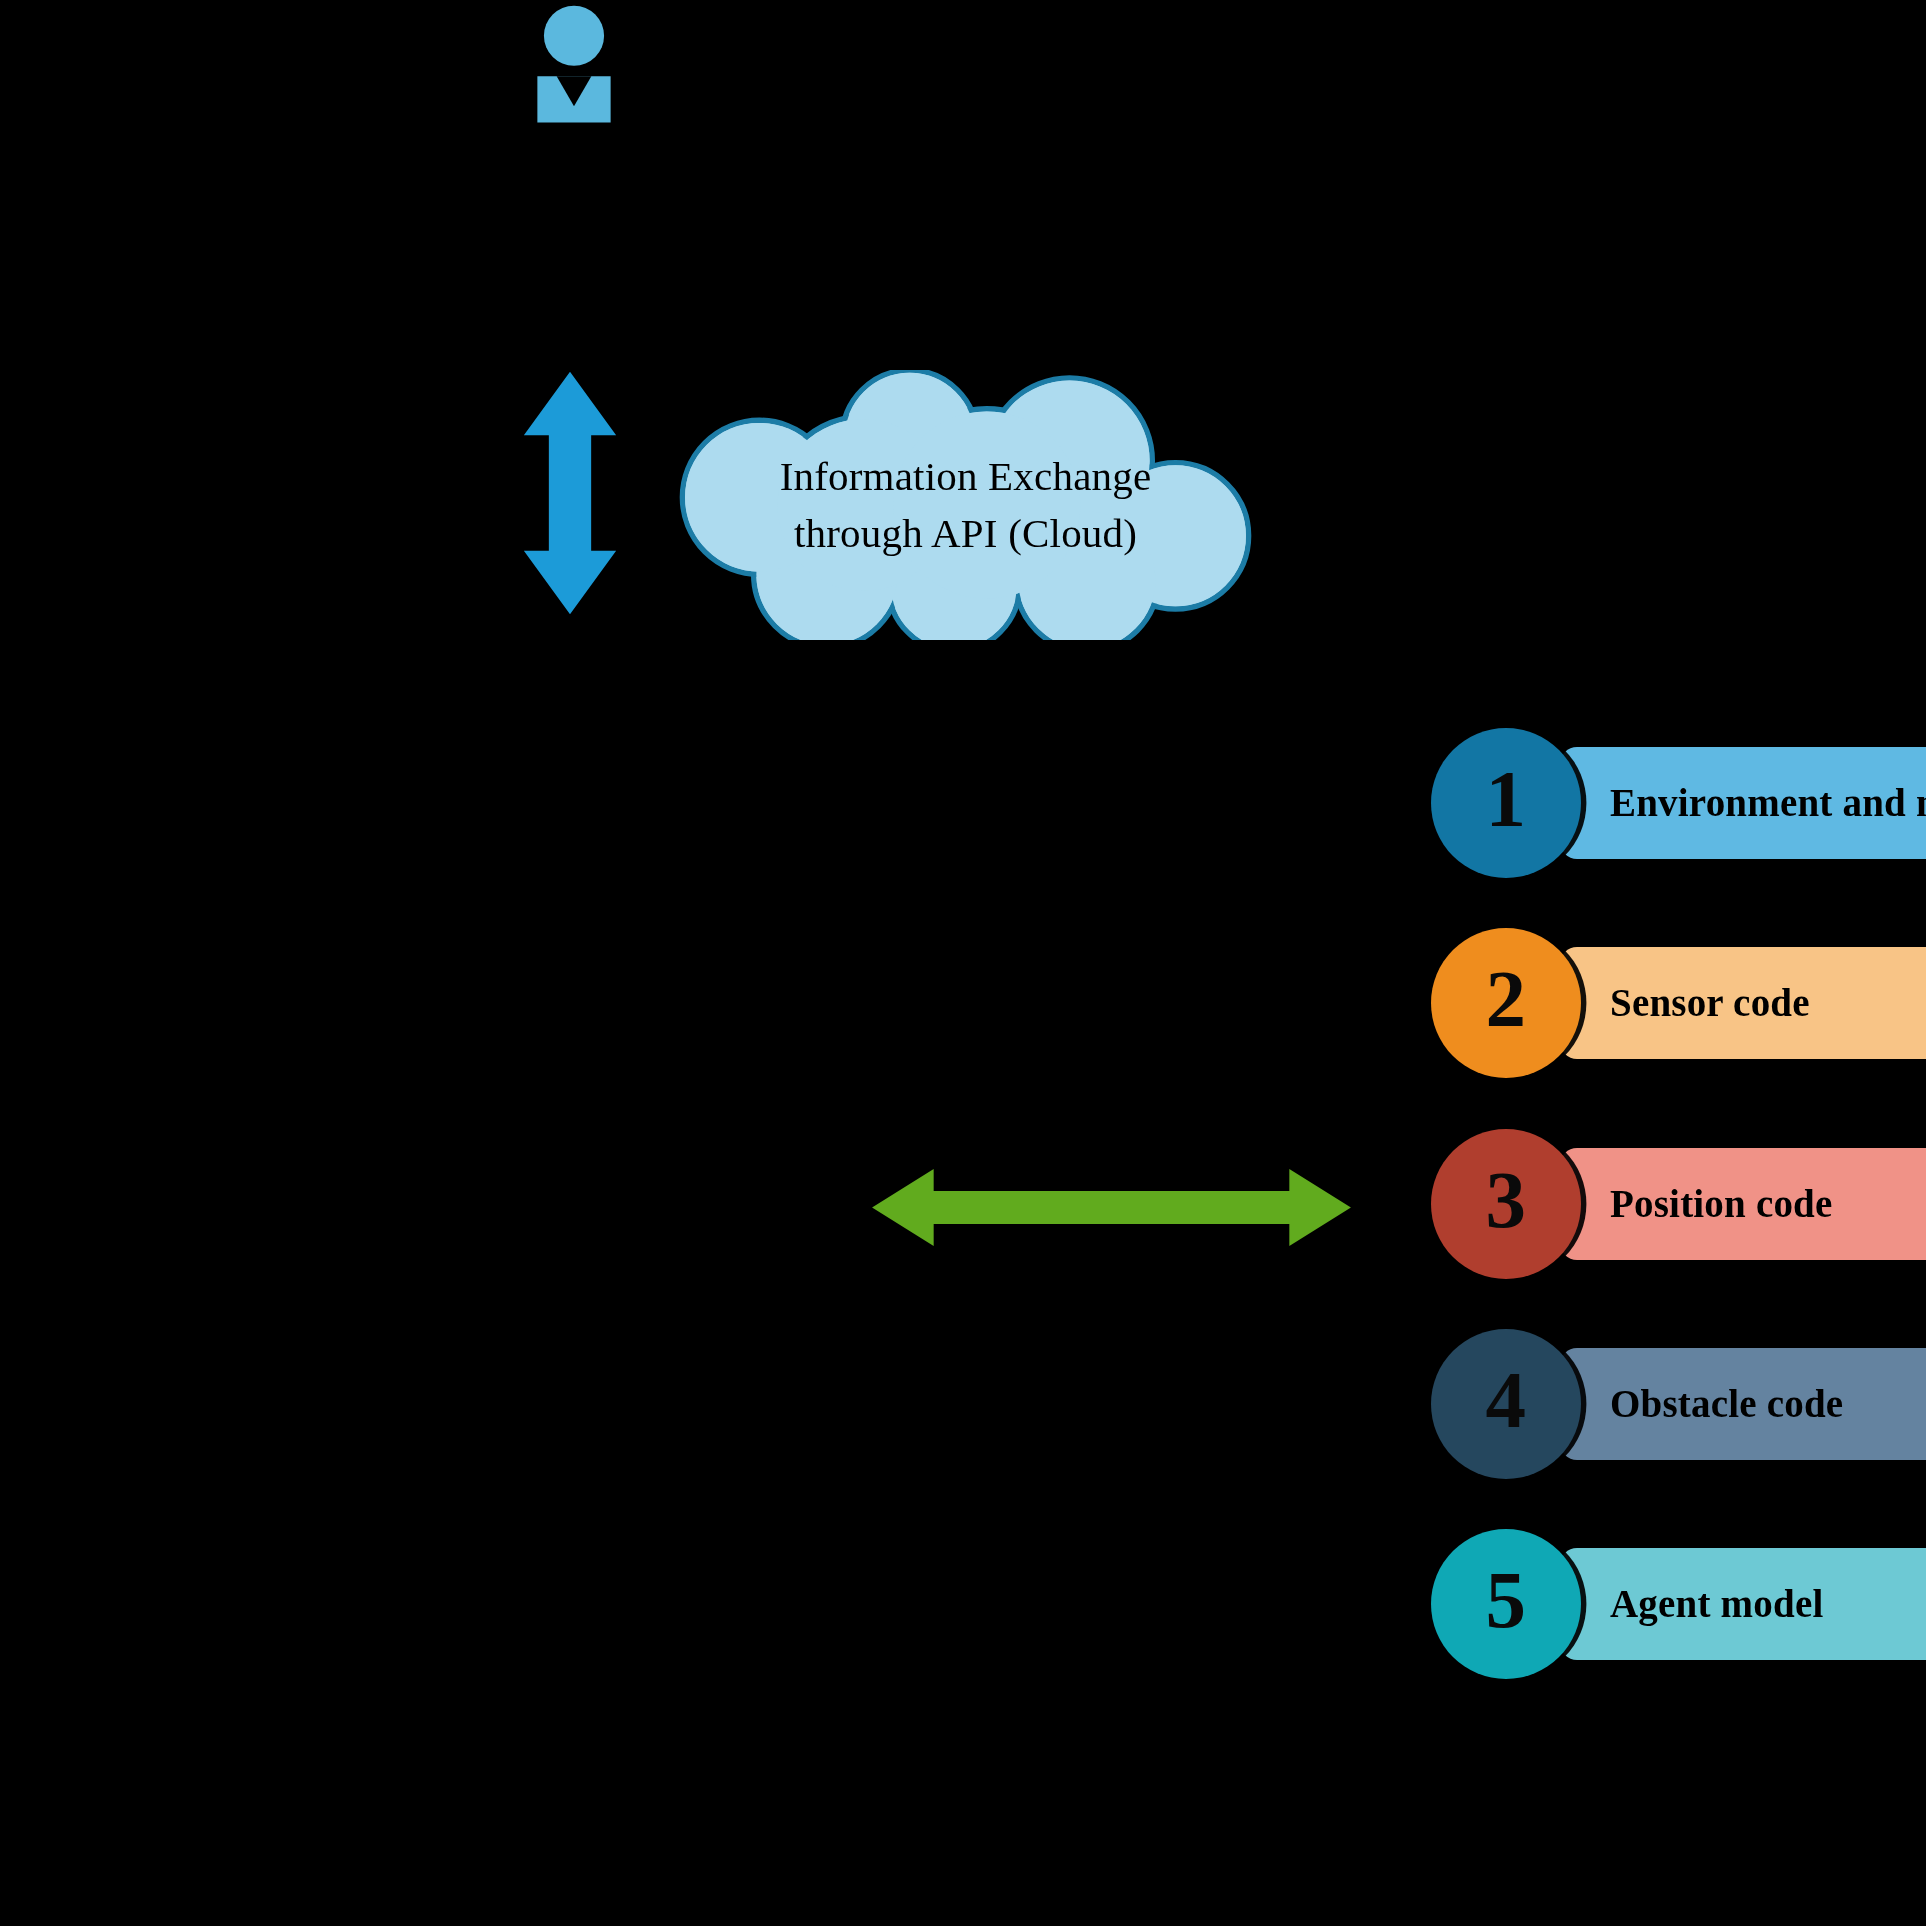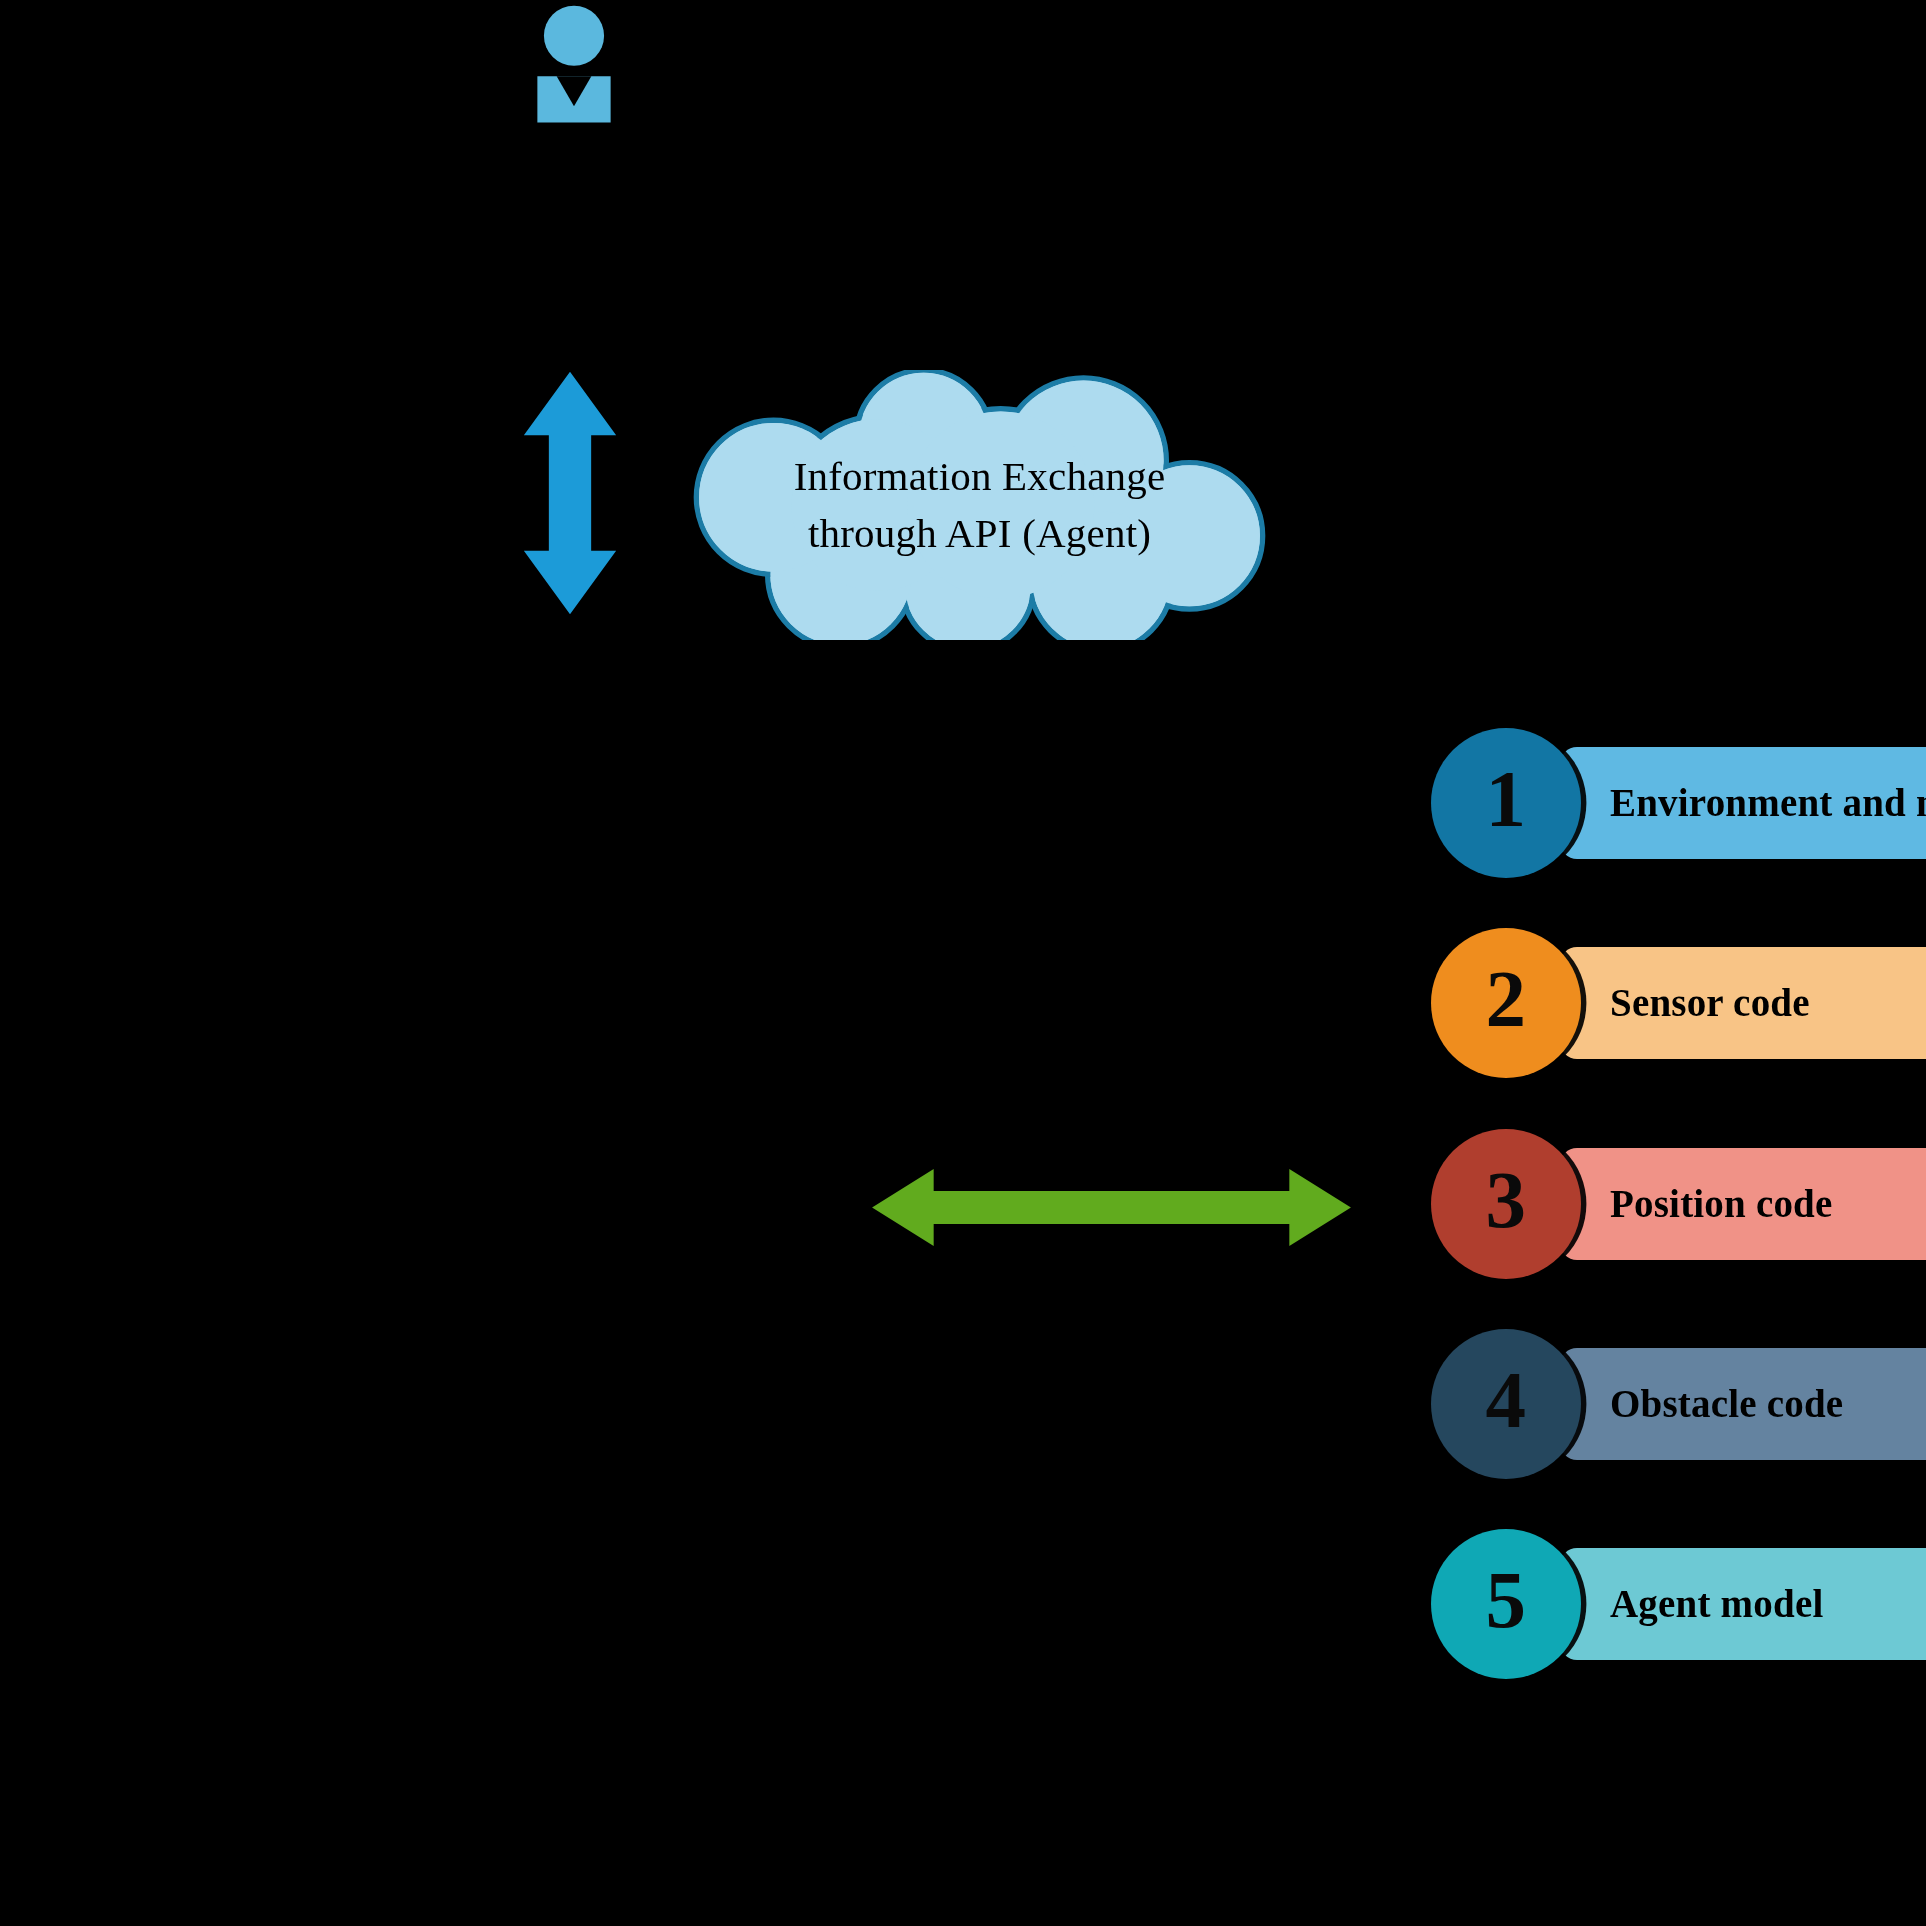--- a/index.html
+++ b/index.html
@@ -34,21 +34,21 @@
     position: absolute;
     left: 520px;
     top: 368px;
     width: 100px;
     height: 250px;
   }
 
   
   #cloud-group {
     position: absolute;
-    left: 654px;
+    left: 640px;
     top: 370px;
     width: 651px;
     height: 270px;
   }
   #cloud-text {
     position: absolute;
     left: 0;
     top: 0;
     width: 651px;
     height: 270px;
@@ -187,21 +187,21 @@
         <circle cx="1160" cy="545" r="178"></circle>
         <circle cx="815" cy="560" r="163"></circle>
         <circle cx="485" cy="530" r="183"></circle>
         <circle cx="310" cy="330" r="193"></circle>
         <circle cx="580" cy="350" r="223"></circle>
         <circle cx="900" cy="350" r="243"></circle>
       </g>
     </svg>
     <div id="cloud-text">
       <span class="cloud-line">Information Exchange</span>
-      <span class="cloud-line">through API (Agent)</span>
+      <span class="cloud-line">through API (Cloud)</span>
     </div>
   </div>
 
   <div id="horizontal-arrow">
     <svg viewBox="0 0 1260 210" width="485" height="81" xmlns="http://www.w3.org/2000/svg">
       <path d="M 8 105
                L 168 5
                L 168 62
                L 1092 62
                L 1092 5

